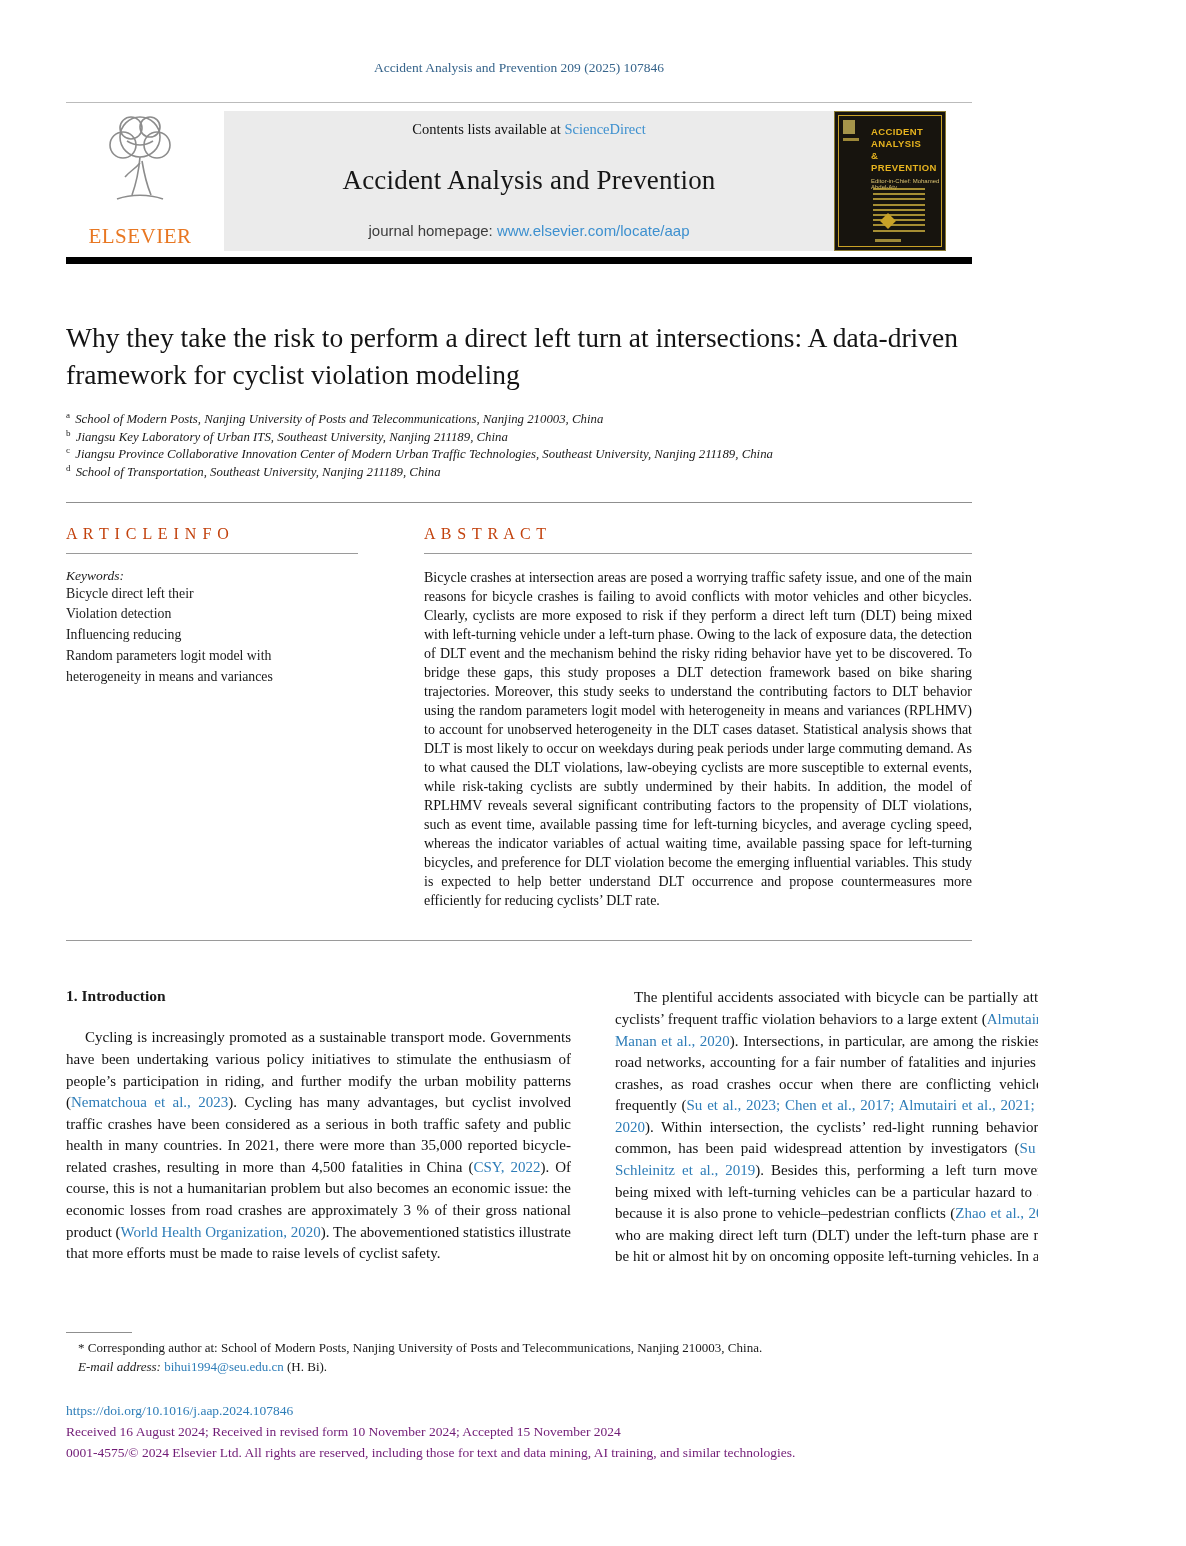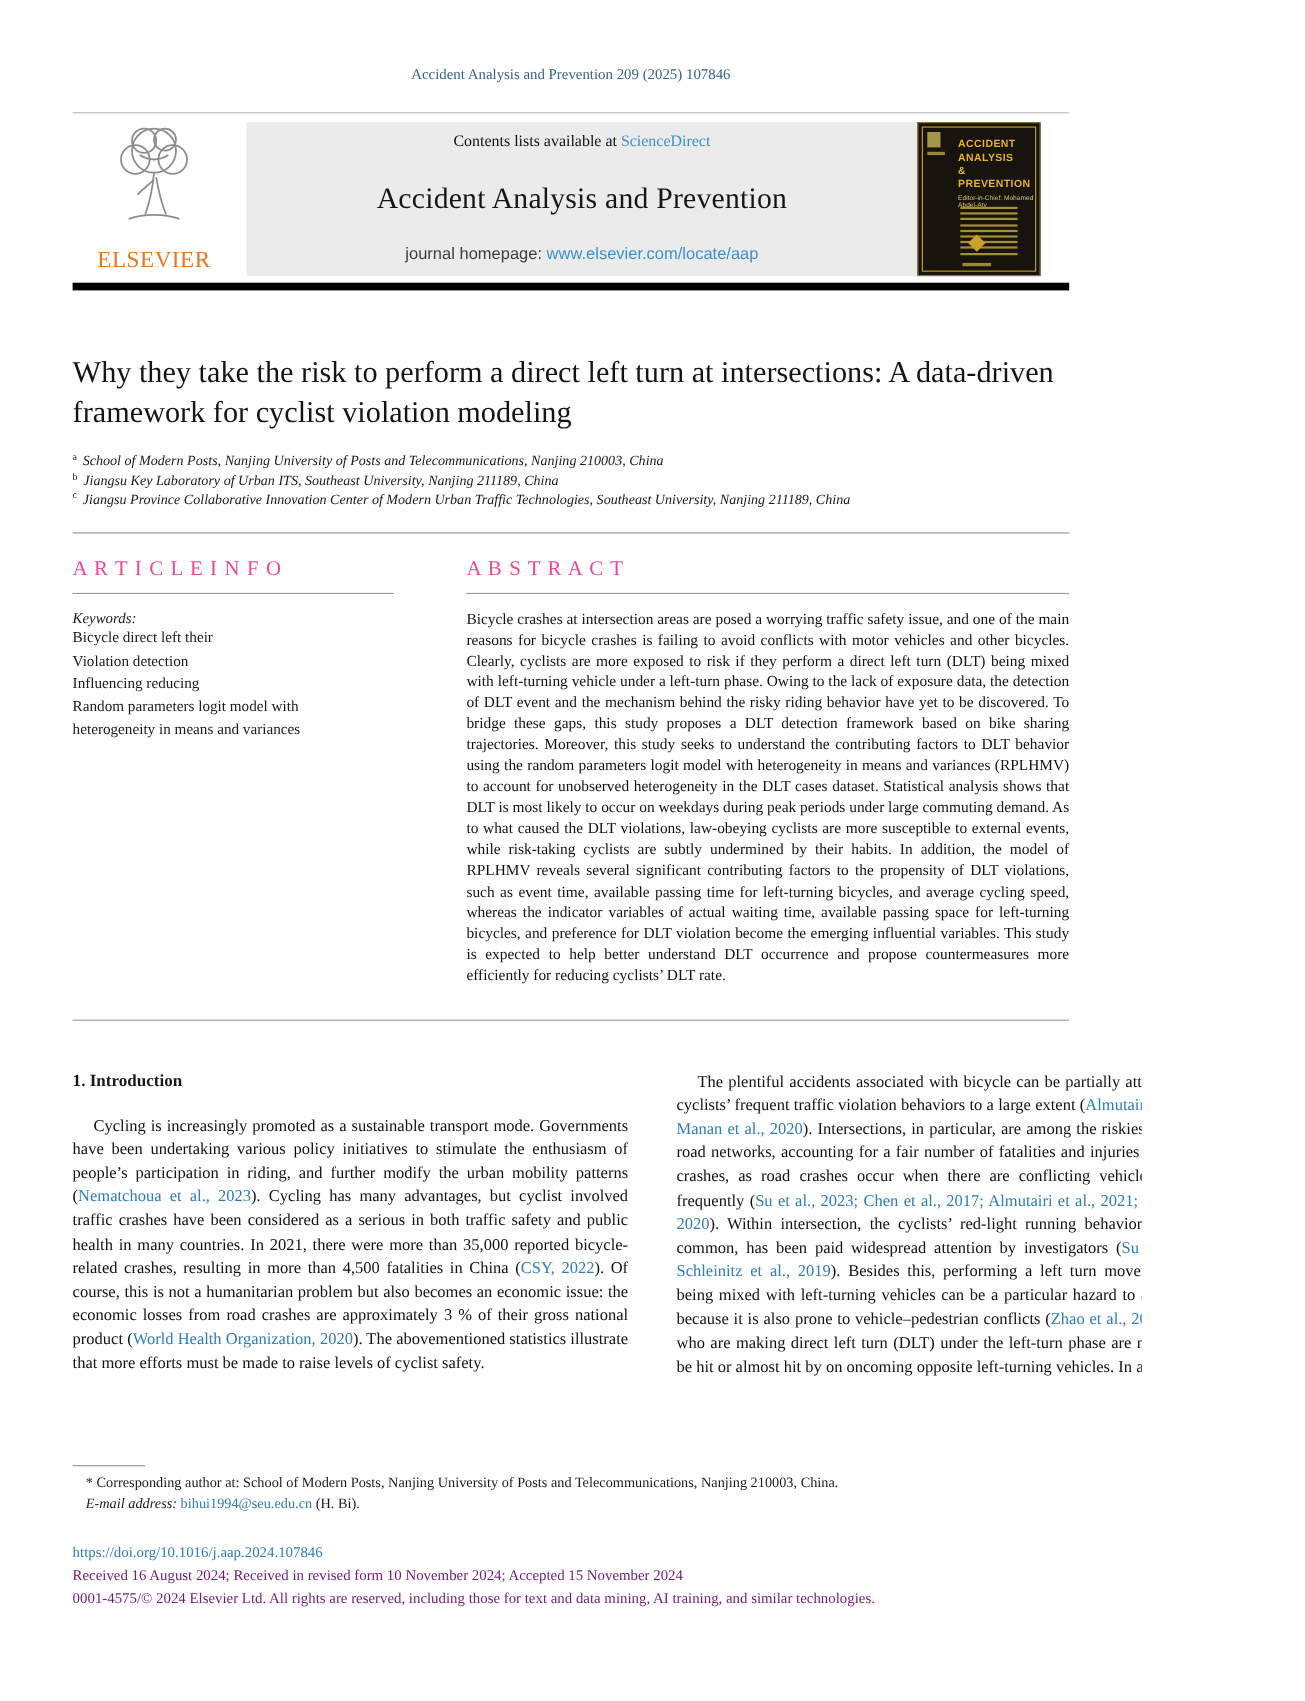--- a/index.html
+++ b/index.html
@@ -39,21 +39,21 @@
   .authors { margin-top:24px; font-size:17.5px; }
   .authors sup { font-size:11px; margin-left:3px; }
   .affils { margin-top:18px; font-style:italic; font-size:12.8px; line-height:1.38; }
   .affils sup { font-size:9px; font-style:normal; margin-right:2px; }
   .midrule { margin-top:20px; border-top:1px solid #8f8f8f; }
 
   
   .ia-row { display:flex; padding-top:22px; }
   .ia-left { width:292px; flex:none; }
   .ia-right { flex:1; margin-left:66px; }
-  .blockhead { font-size:19px; letter-spacing:1px; color:#ec4899; }
+  .blockhead { font-size:16px; letter-spacing:1px; color:#c2410c; }
   .headrule { margin-top:10px; border-top:1px solid #9a9a9a; margin-bottom:14px; }
   .kw-label { font-style:italic; font-size:13.5px; }
   .kw-list div { font-size:13.8px; line-height:1.5; }
   .abstract-text { font-size:14px; line-height:1.36; text-align:justify; color:#111; }
   .bigrule { margin-top:30px; border-top:1px solid #9a9a9a; }
 
   
   .body-row { display:flex; margin-top:46px; }
   .body-col { width:505px; flex:none; }
   .body-col + .body-col { margin-left:44px; }
@@ -135,20 +135,21 @@
 
   <div class="blackbar"></div>
 
   <h1 class="art-title" style="font-weight:normal;">Why they take the risk to perform a direct left turn at intersections: A data-driven framework for cyclist violation modeling</h1>
 
 
   <div class="affils">
       <div><sup>a</sup><span> School of Modern Posts, Nanjing University of Posts and Telecommunications, Nanjing 210003, China</span></div>
       <div><sup>b</sup><span> Jiangsu Key Laboratory of Urban ITS, Southeast University, Nanjing 211189, China</span></div>
       <div><sup>c</sup><span> Jiangsu Province Collaborative Innovation Center of Modern Urban Traffic Technologies, Southeast University, Nanjing 211189, China</span></div>
+      <div><sup>d</sup><span> School of Transportation, Southeast University, Nanjing 211189, China</span></div>
     </div>
 
   <div class="midrule"></div>
 
   <div class="ia-row">
     <div class="ia-left">
       <div class="blockhead">A R T I C L E  I N F O</div>
       <div class="headrule"></div>
       <div class="kw-label">Keywords:</div>
       <div class="kw-list">

